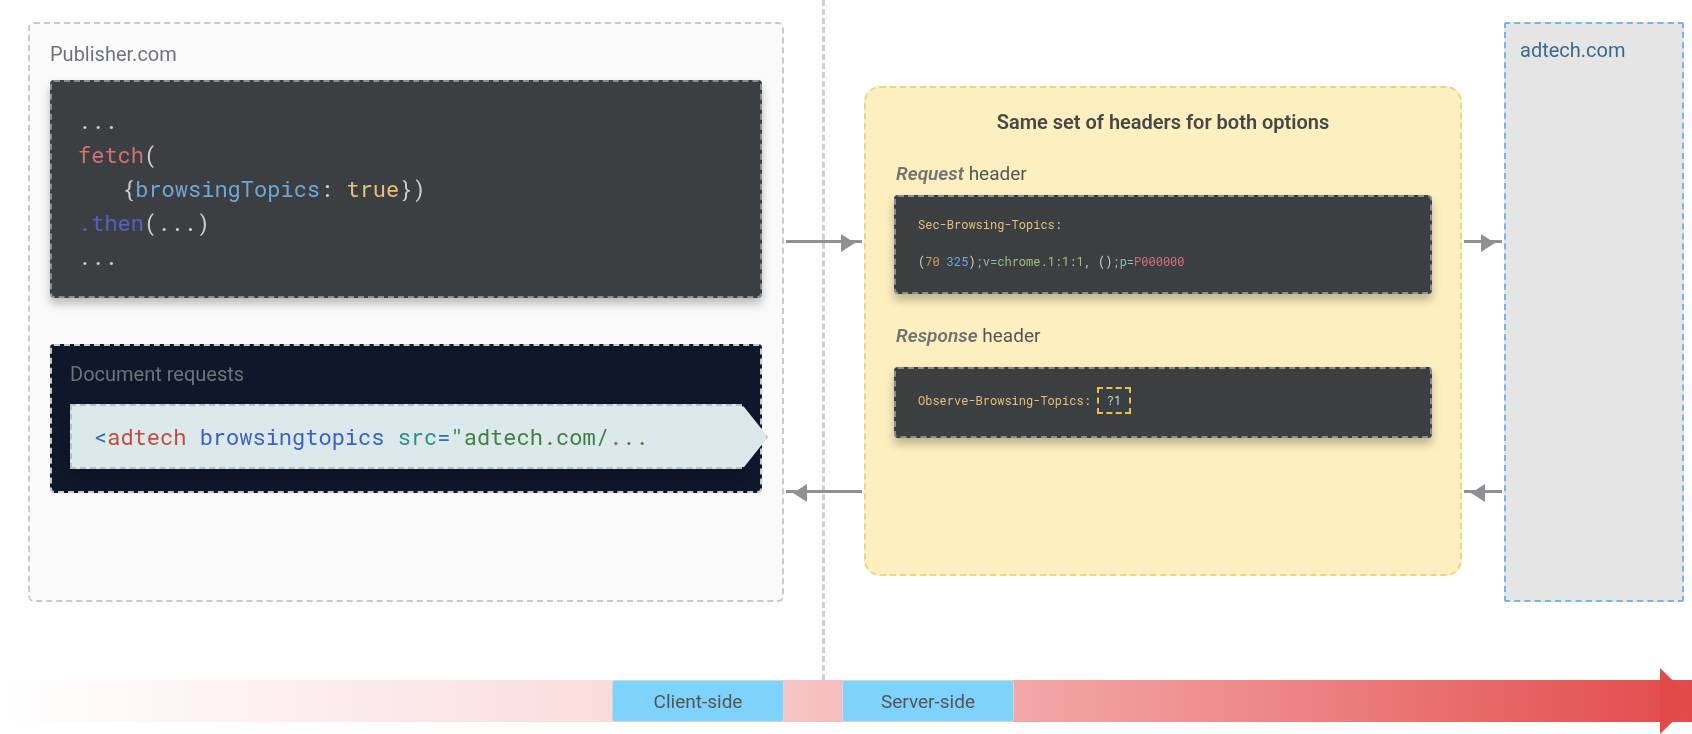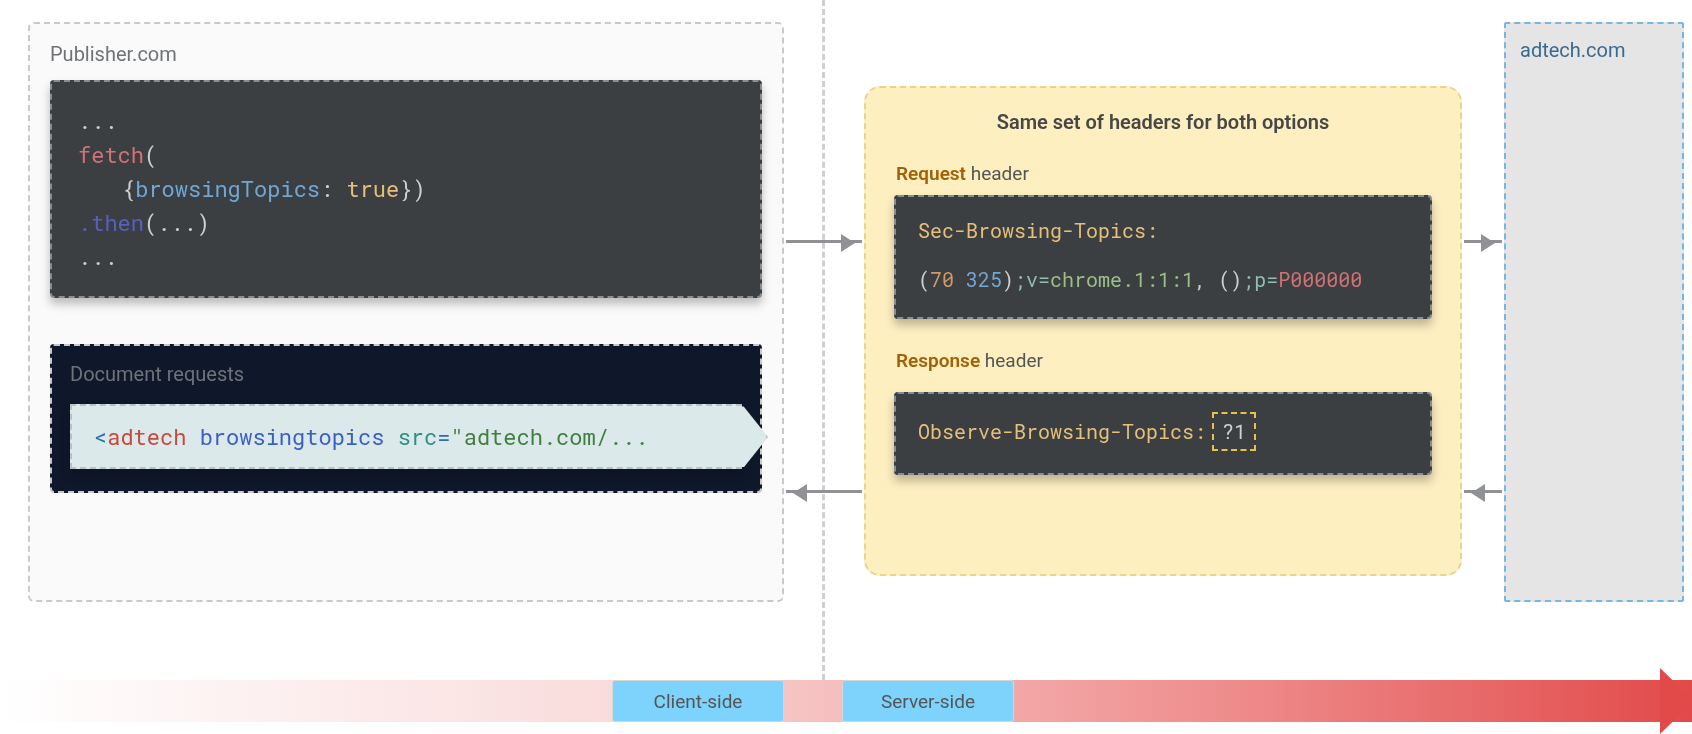--- a/index.html
+++ b/index.html
@@ -41,21 +41,21 @@
   .codebox {
     background: #3c3f41;
     border: 2px dashed #8a8d90;
     border-radius: 4px;
     box-shadow: 0 6px 10px rgba(0,0,0,0.25);
     padding: 22px 26px;
     color: #dcdcdc;
     font-size: 22px;
     line-height: 1.55;
   }
-  .codebox.small { font-size: 20px; padding: 18px 26px 22px 22px; }
+  .codebox.small { font-size: 12px; padding: 18px 26px 22px 22px; }
 
   .doc-requests {
     margin-top: 46px;
     border: 2px dashed #c9c9c9;
     border-radius: 4px;
     background: #0f172a;
     padding: 16px 18px 22px 18px;
   }
   .doc-requests-label {
     color: #6f7378; font-size: 20px; margin-bottom: 18px;
@@ -91,21 +91,21 @@
     padding: 22px 28px;
   }
   .headers-title {
     text-align: center;
     color: #474747;
     font-weight: 600;
     font-size: 20px;
     margin-bottom: 28px;
   }
   .hdr-label { color: #555; font-size: 19px; margin: 8px 0 10px 2px; }
-  .hdr-label b { color: #a16207; font-weight: 600; }
+  .hdr-label b { color: #737373; font-weight: 600; font-style: italic; }
 
   .resp-box { margin-top: 20px; display: flex; align-items: center; }
   .tag-box {
     display: inline-block;
     border: 2px dashed #e7c14a;
     padding: 2px 8px;
     margin-left: 6px;
     background: #3c3f41;
   }
 

